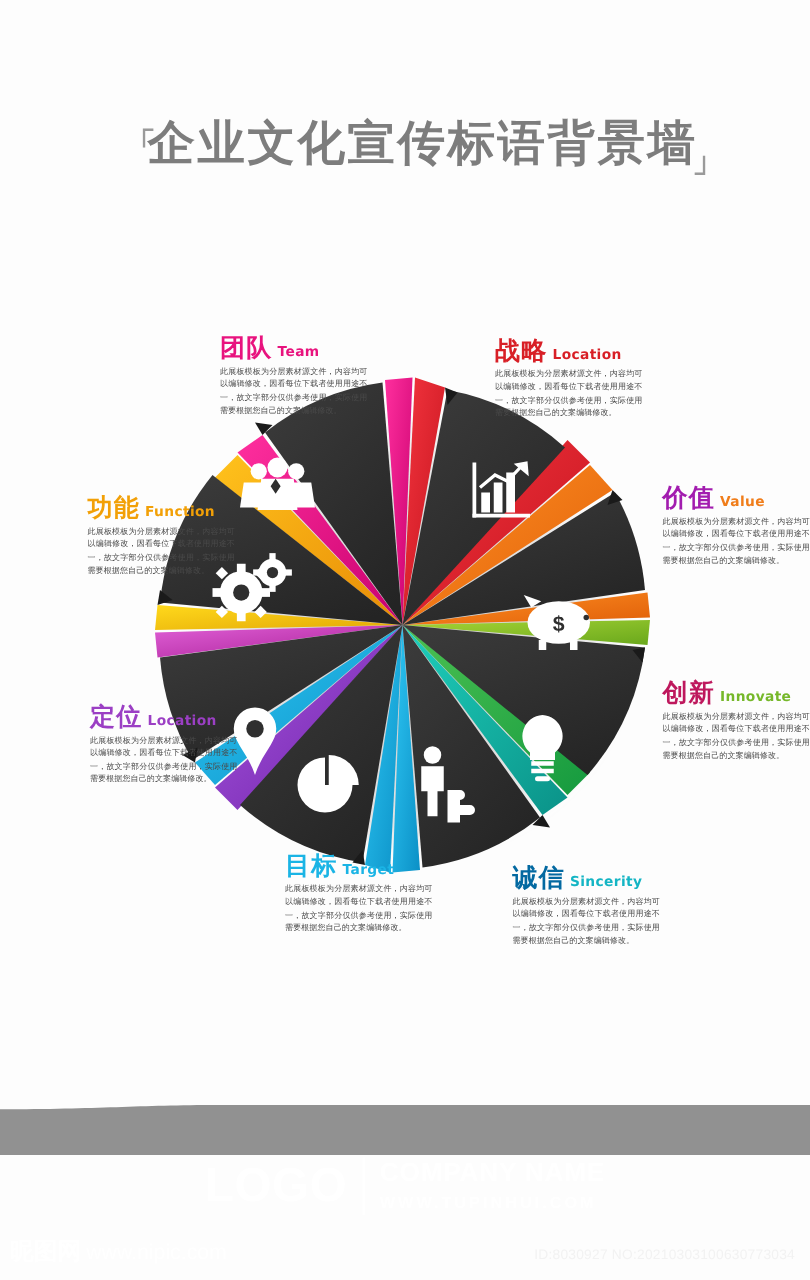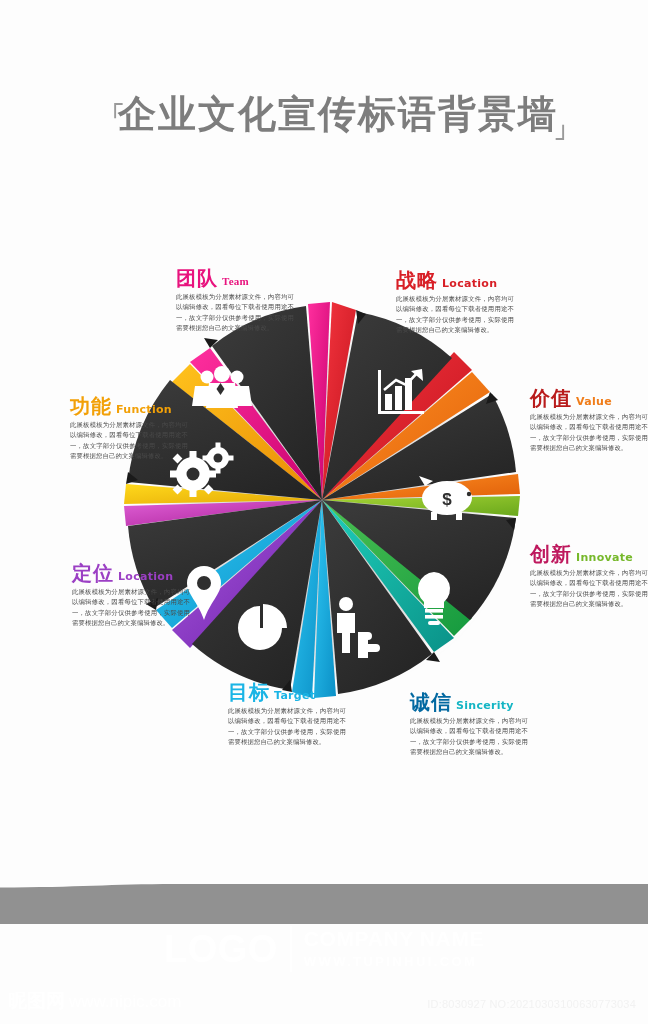--- a/index.html
+++ b/index.html
@@ -309,35 +309,35 @@
             <rect x="-15.5" y="-2.5" width="6" height="5"></rect>
             <rect x="9.5" y="-2.5" width="6" height="5"></rect>
           </g>
         </g>
       </g>
     </svg>
   </div>
 
   <div class="info" id="info-team">
     <div class="ttl">
-      <span class="cn" style="color: rgb(232, 19, 126);">团队</span><span class="en" style="color: rgb(232, 19, 126); font-family: Liberation Serif, serif;">Team</span>
+      <span class="cn" style="color: rgb(232, 19, 126);">团队</span><span class="en" style="color: rgb(232, 19, 126);">Team</span>
     </div>
     <div class="body">此展板模板为分层素材源文件，内容均可以编辑修改，因看每位下载者使用用途不一，故文字部分仅供参考使用，实际使用需要根据您自己的文案编辑修改。</div>
   </div>
 
   <div class="info" id="info-strategy">
     <div class="ttl">
       <span class="cn" style="color: rgb(216, 31, 38);">战略</span><span class="en" style="color: rgb(216, 31, 38);">Location</span>
     </div>
     <div class="body">此展板模板为分层素材源文件，内容均可以编辑修改，因看每位下载者使用用途不一，故文字部分仅供参考使用，实际使用需要根据您自己的文案编辑修改。</div>
   </div>
 
   <div class="info right" id="info-value">
     <div class="ttl">
-      <span class="cn" style="color: #b91c1c;">价值</span><span class="en" style="color: rgb(240, 125, 26);">Value</span>
+      <span class="cn" style="color: #a21caf;">价值</span><span class="en" style="color: rgb(240, 125, 26);">Value</span>
     </div>
     <div class="body">此展板模板为分层素材源文件，内容均可以编辑修改，因看每位下载者使用用途不一，故文字部分仅供参考使用，实际使用需要根据您自己的文案编辑修改。</div>
   </div>
 
   <div class="info right" id="info-innovate">
     <div class="ttl">
       <span class="cn" style="color: #be185d;">创新</span><span class="en" style="color: rgb(118, 184, 42);">Innovate</span>
     </div>
     <div class="body">此展板模板为分层素材源文件，内容均可以编辑修改，因看每位下载者使用用途不一，故文字部分仅供参考使用，实际使用需要根据您自己的文案编辑修改。</div>
   </div>

